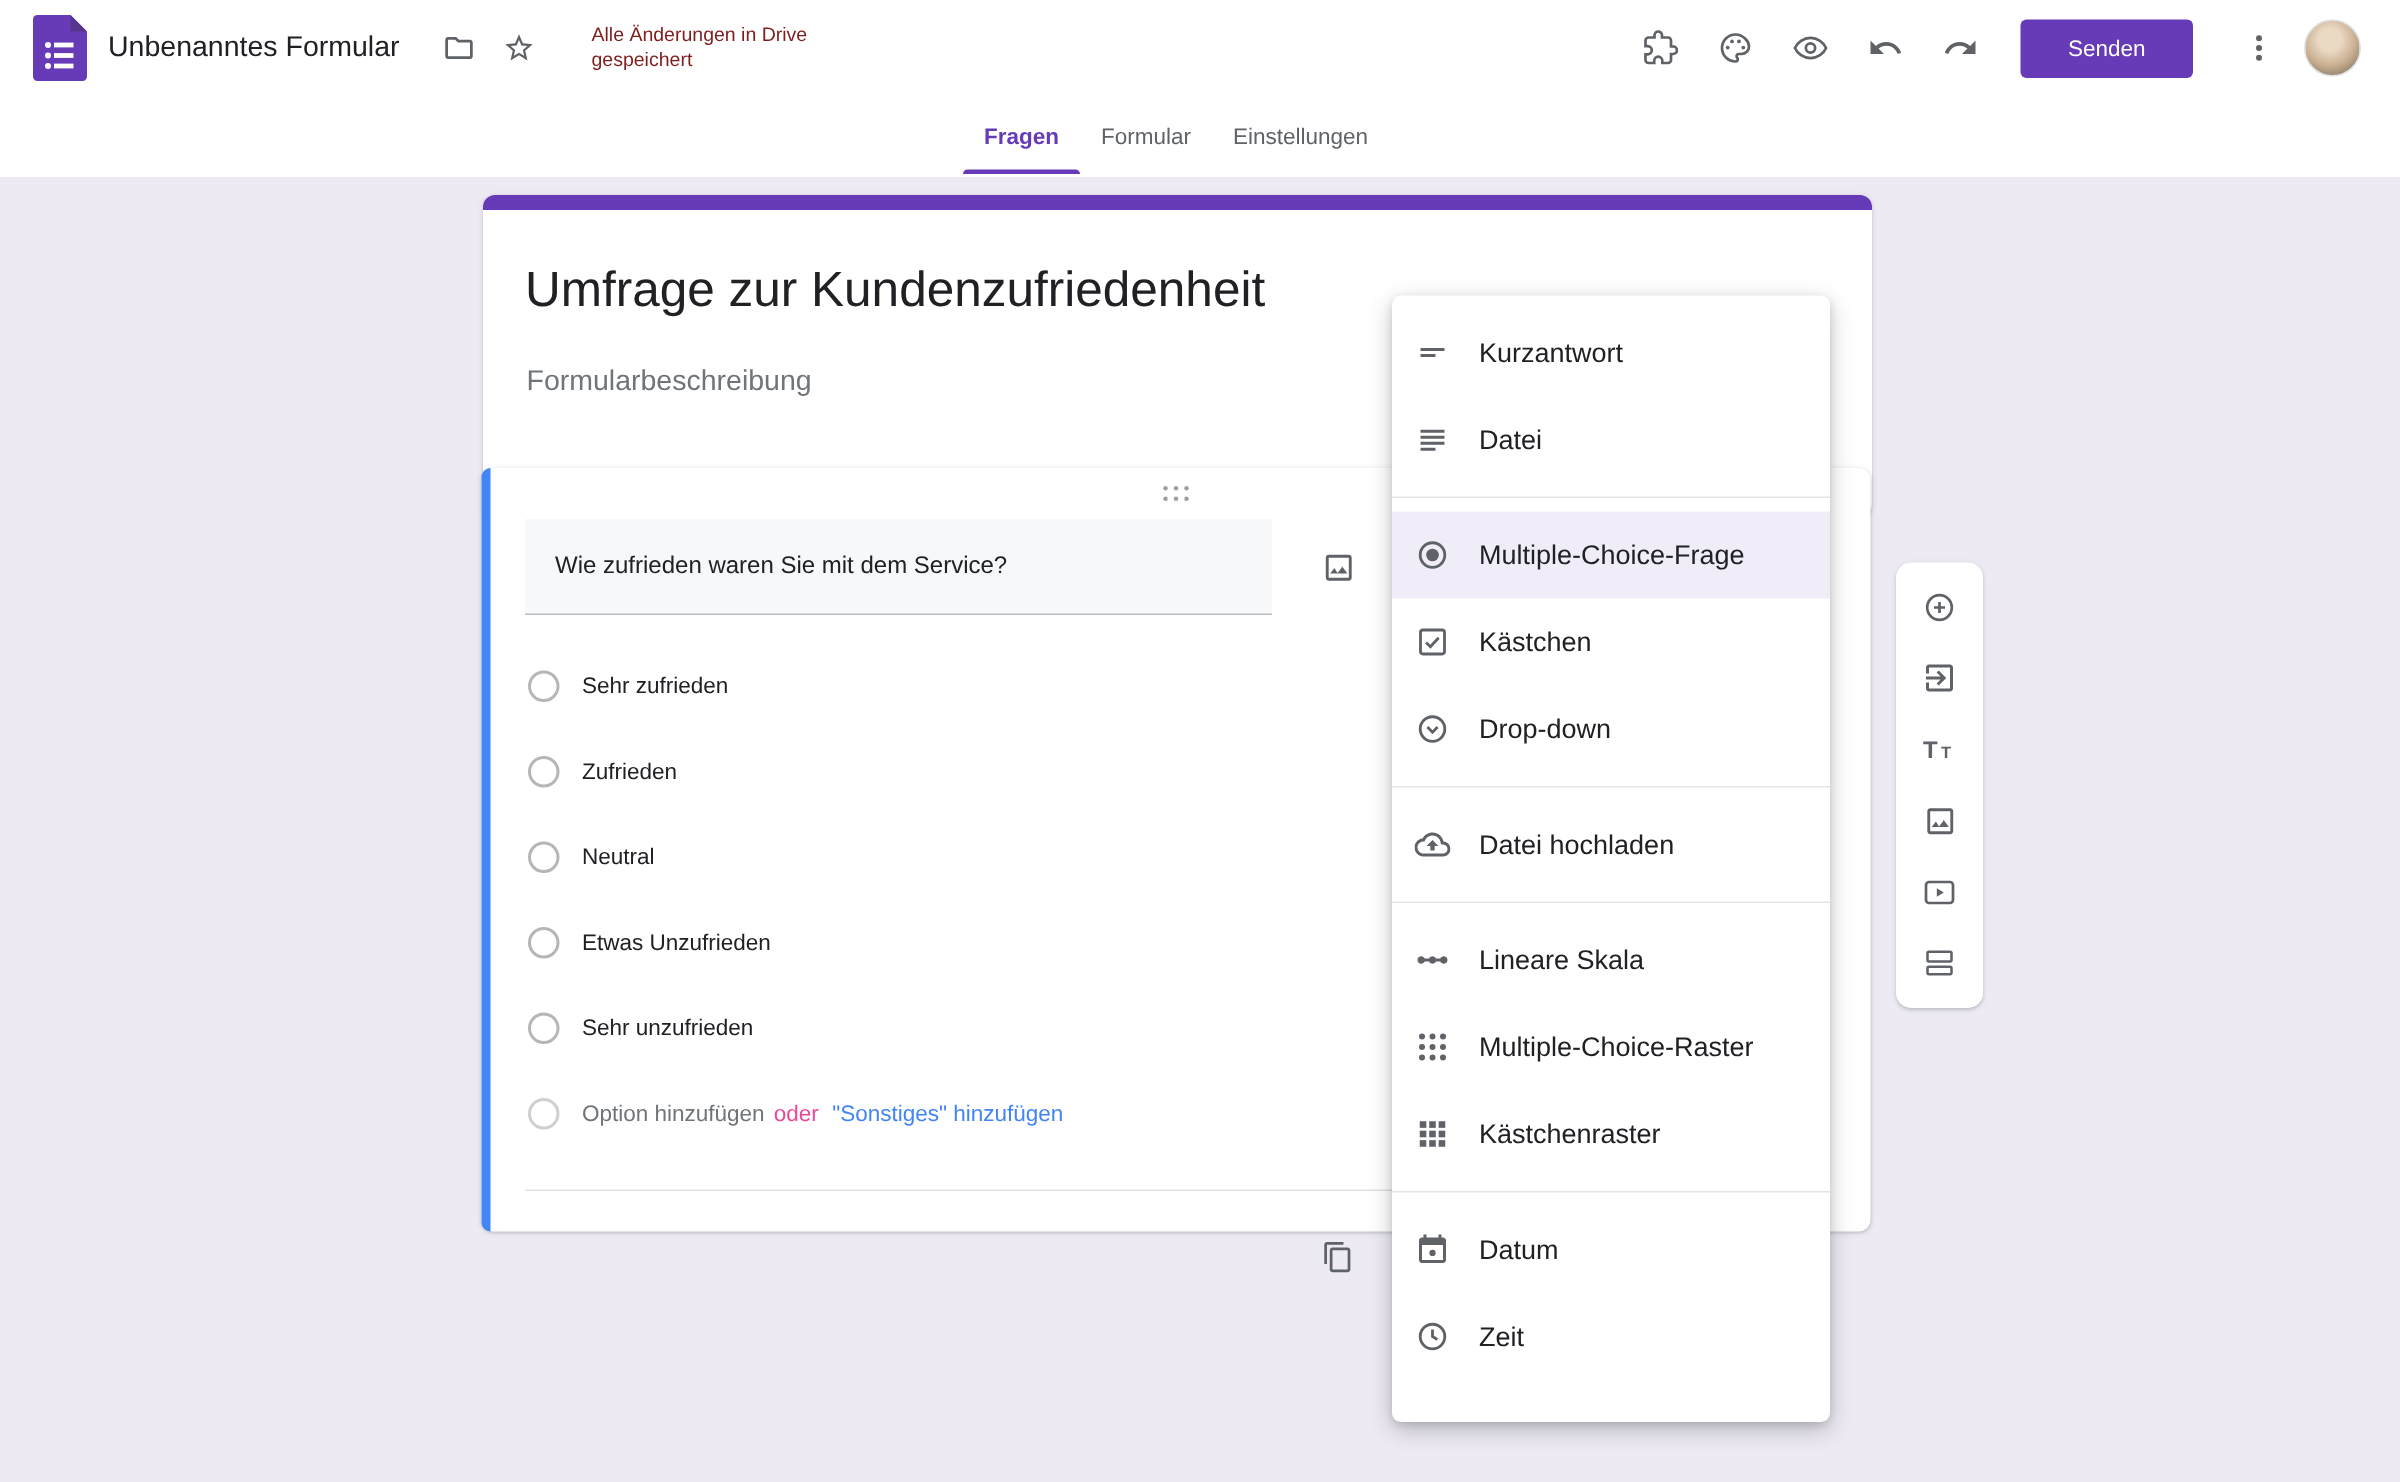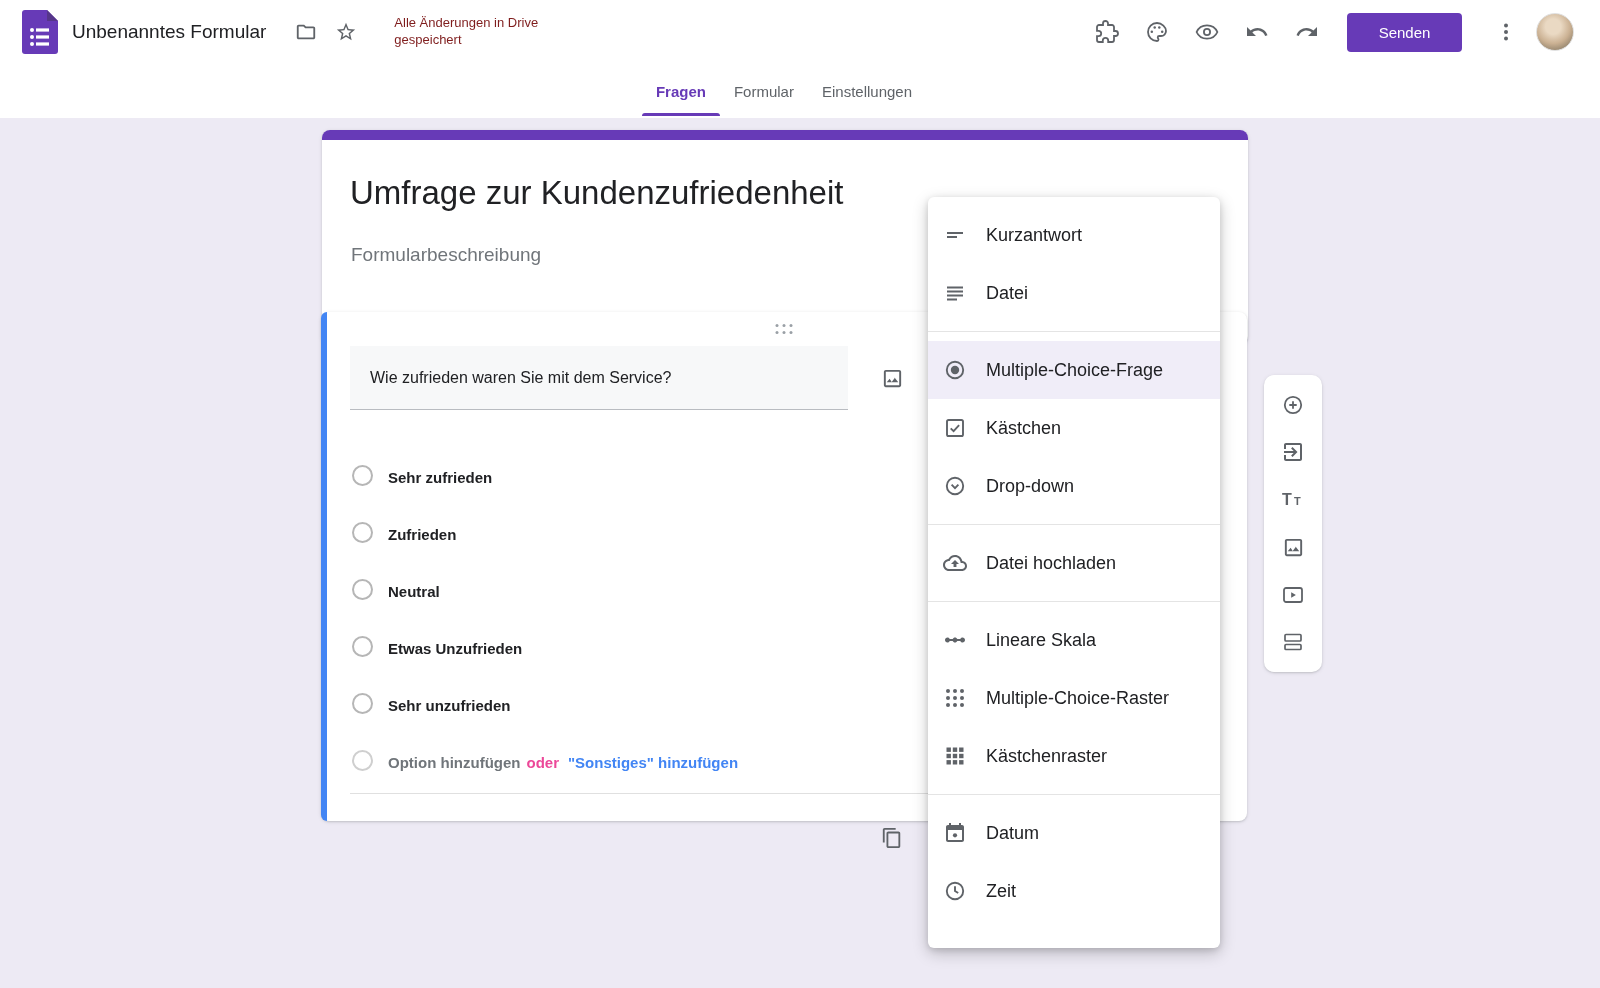--- a/index.html
+++ b/index.html
@@ -60,21 +60,21 @@
   .drag-handle { position:absolute; top:10px; left:50%; transform:translateX(-50%); display:grid; grid-template-columns:repeat(3,7px); grid-auto-rows:7px; cursor:grab; }
   .drag-handle i { width:3px; height:3px; border-radius:50%; background:#9aa0a6; display:block; margin:auto; }
   .question-field {
     position:absolute; left:29px; top:34px; width:498px; height:64px;
     background:#f7f8f9; border-bottom:1px solid #b9bcc1;
     display:flex; align-items:center; padding-left:20px; font-size:16px; color:#202124; cursor:text;
   }
   .q-image-btn { position:absolute; left:551px; top:46px; }
 
   .options { position:absolute; left:31px; top:117px; }
-  .option-row { display:flex; align-items:flex-end; height:57px;font-weight:bold; }
+  .option-row { display:flex; align-items:center; height:57px; }
   .radio-circle { width:21px; height:21px; border:2px solid #b6b6b6; border-radius:50%; margin-right:15px; flex:none; }
   .option-label { font-size:15px; color:#202124; }
   .add-option-row .radio-circle { border-color:#cfcfcf; }
   .add-option-text { font-size:15px; color:#70757a; cursor:text; }
   .add-option-or { font-size:15px; color:#ec4899; margin:0 9px 0 6px; }
   .add-option-link { font-size:15px; color:#4285f4; cursor:pointer; }
 
   .q-divider { position:absolute; left:29px; right:29px; top:481px; height:1px; background:#e0e0e0; }
   .q-footer-copy { position:absolute; left:551px; top:506px; }
 

